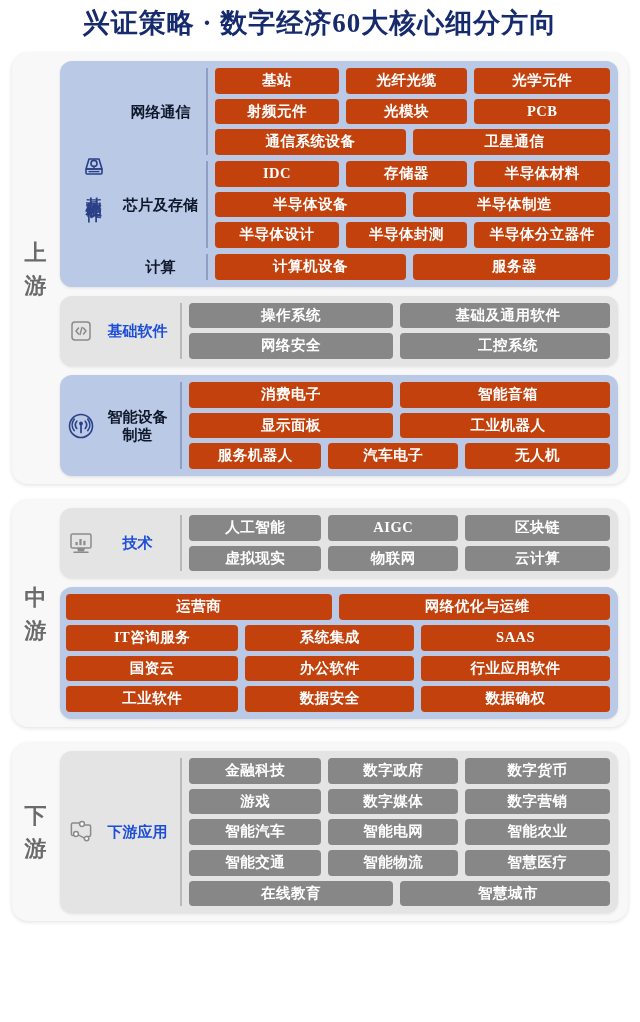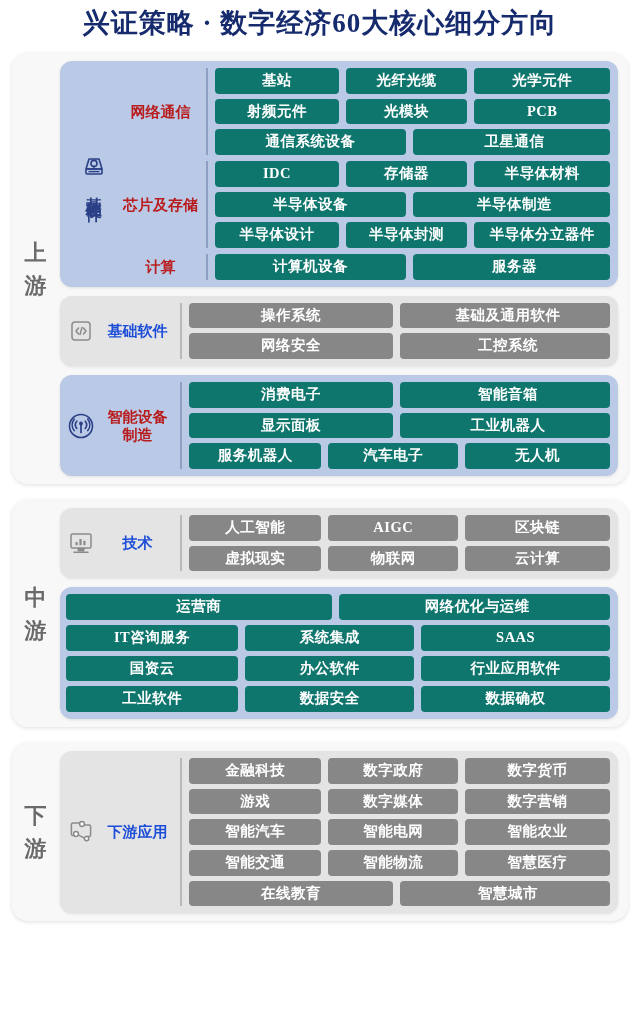--- a/index.html
+++ b/index.html
@@ -97,21 +97,21 @@
     align-items: center;
     justify-content: center;
     text-align: center;
     font-size: 15px;
     font-weight: bold;
     line-height: 1.2;
     padding-right: 7px;
     border-right: 2px solid #8e9fc4;
     margin-right: 7px;
   }
-  .group.blue .sub-name { color: #b91c1c; }
+  .group.blue .sub-name { color: #0f172a; }
   .group.gray .sub-name { color: #1d4ed8; border-right-color: #b9b9b9; }
 
   
   .sub-name.with-icon {
     width: 116px;
     justify-content: flex-start;
     gap: 6px;
   }
   .sub-name.with-icon .nm { flex: 1 1 auto; text-align: center; }
 
@@ -124,21 +124,21 @@
     text-align: center;
     font-size: 14.5px;
     font-weight: bold;
     color: #ffffff;
     padding: 4px 2px 5px 2px;
     letter-spacing: 0.5px;
     line-height: 1.15;
     white-space: nowrap;
     overflow: hidden;
   }
-  .chip.blue { background: #0f766e; }
+  .chip.blue { background: #c2410c; }
   .chip.gray { background: #878787; }
 
   
   .row.c3 .chip:nth-child(1) { flex: 1.02 1 0; }
   .row.c3 .chip:nth-child(2) { flex: 1.0 1 0; }
   .row.c3 .chip:nth-child(3) { flex: 1.12 1 0; }
   .row.c2 .chip:nth-child(1) { flex: 1 1 0; }
   .row.c2 .chip:nth-child(2) { flex: 1 1 0; padding-left: 8px; }
 
   

